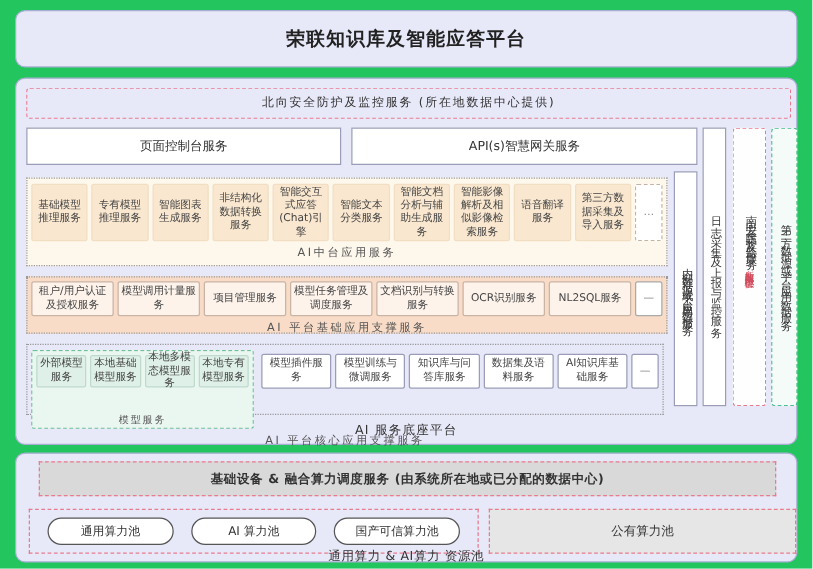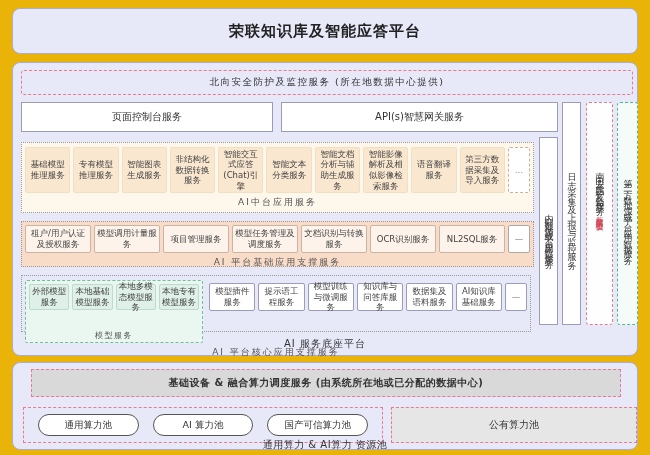--- a/index.html
+++ b/index.html
@@ -1,17 +1,17 @@
 <!DOCTYPE html>
 <html><head>
 <meta charset="utf-8">
 <style>
   * { box-sizing: border-box; margin: 0; padding: 0; }
   html,body { width:650px; height:455px; background:#fff; font-family:"DejaVu Sans",sans-serif; color:#333; }
-  .page { position:relative; width:650px; height:455px; background:#eab308; overflow:hidden; }
+  .page { position:relative; width:650px; height:455px; background:#22c55e; overflow:hidden; }
 
   
   .title-box { position:absolute; left:12px; top:8px; width:626px; height:46px;
     background:#E7E8F8; border:1px solid #A9ADD3; border-radius:8px;
     display:flex; align-items:center; justify-content:center;
     font-size:15px; font-weight:bold; color:#222; letter-spacing:1px; }
   .main-box { position:absolute; left:12px; top:62px; width:626px; height:294px;
     background:#E7E8F8; border:1px solid #A9ADD3; border-radius:8px; }
   .bottom-box { position:absolute; left:12px; top:362px; width:626px; height:88px;
     background:#E7E8F8; border:1px solid #A9ADD3; border-radius:8px; }
@@ -136,21 +136,20 @@
           <div class="boxes">
               <div class="box">外部模型服务</div>
               <div class="box">本地基础模型服务</div>
               <div class="box">本地多模态模型服务</div>
               <div class="box">本地专有模型服务</div>
             </div>
           <div class="rowlabel">模型服务</div>
         </div>
         <div class="boxes white-boxes">
             <div class="box">模型插件服务</div>
-            <div class="box">提示语工程服务</div>
             <div class="box">模型训练与微调服务</div>
             <div class="box">知识库与问答库服务</div>
             <div class="box">数据集及语料服务</div>
             <div class="box">AI知识库基础服务</div>
             <div class="box etc">—</div>
           </div>
       </div>
       <div class="rowlabel">AI 平台核心应用支撑服务</div>
     </div>
 

